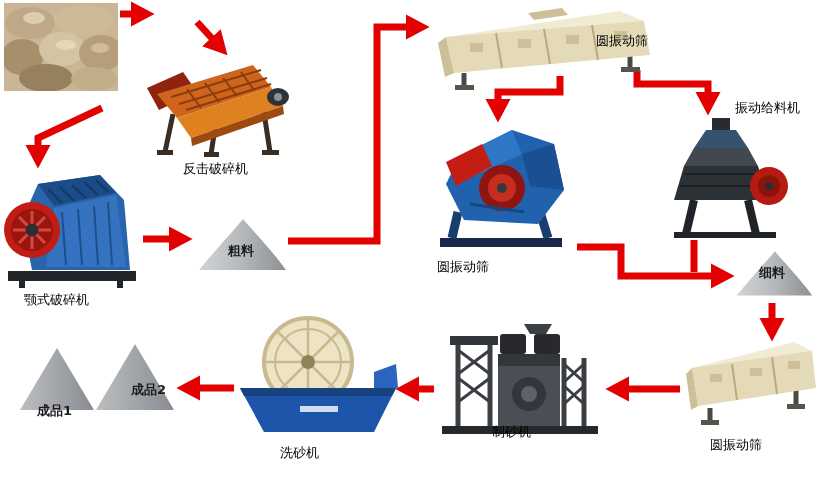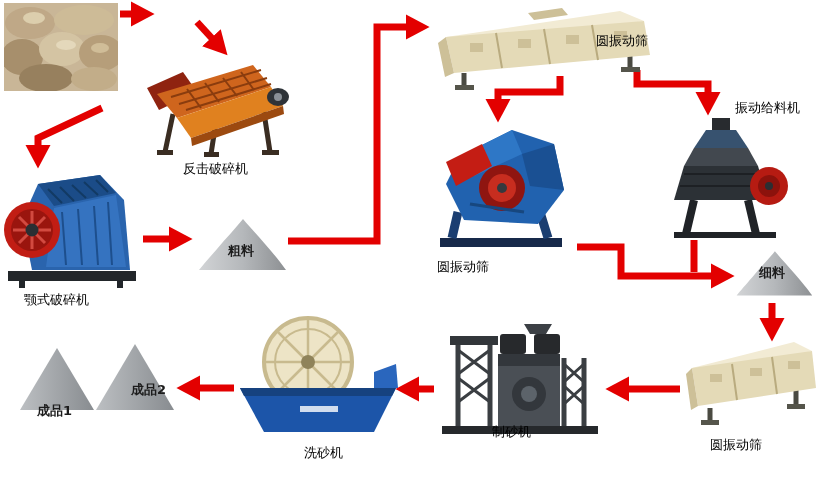--- a/index.html
+++ b/index.html
@@ -211,21 +211,21 @@
         <circle cx="72" cy="48" r="33" fill="none" stroke="#c8ba8e" stroke-width="2"></circle>
         <path d="M72 4 V92 M28 48 H116 M41 17 L103 79 M103 17 L41 79" stroke="#c8ba8e" stroke-width="2.5" fill="none"></path>
         <circle cx="72" cy="48" r="7" fill="#8f835a"></circle>
       </g>
       <polygon points="138,58 160,50 162,74 138,74" fill="#2a66bd"></polygon>
       <polygon points="4,74 160,74 138,118 28,118" fill="#1c55a9"></polygon>
       <polygon points="4,74 160,74 156,82 8,82" fill="#16427f"></polygon>
       <rect x="64" y="92" width="38" height="6" fill="#ffffff" opacity="0.8"></rect>
     </svg>
   </div>
-  <div class="label" style="left:304px;top:445px">洗砂机</div>
+  <div class="label" style="left:280px;top:445px">洗砂机</div>
 
   <div class="node" style="left:18px;top:346px;width:78px;height:66px">
     <svg width="78" height="66" viewBox="0 0 78 66">
       <defs>
         <linearGradient id="triA" x1="0" y1="0" x2="1" y2="0">
           <stop offset="0" stop-color="#bcbfc2"></stop>
             <stop offset="1" stop-color="#888c90"></stop>
         </linearGradient>
       </defs>
       <polygon points="39,2 76,64 2,64" fill="url(#triA)"></polygon>

